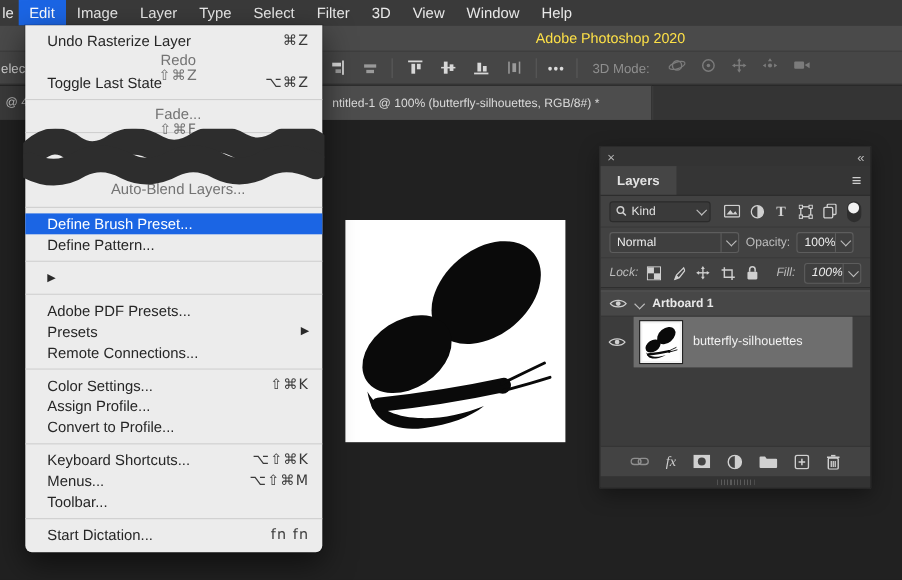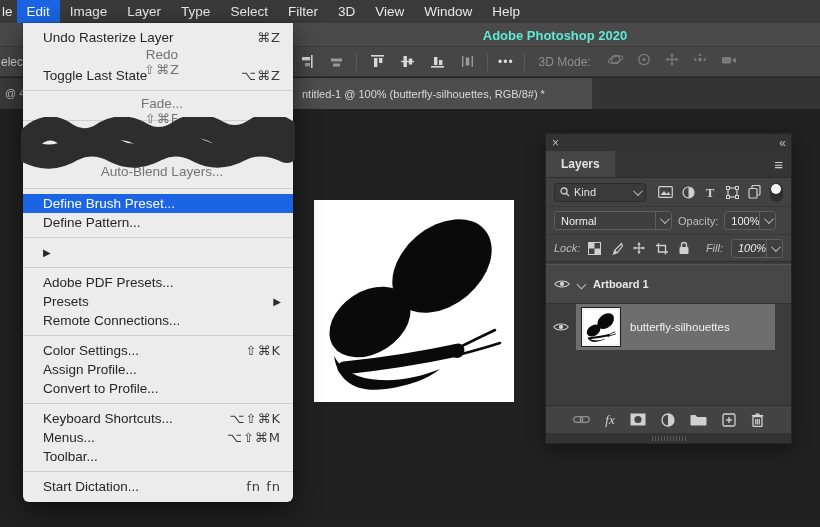--- a/index.html
+++ b/index.html
@@ -21,21 +21,21 @@
   .mb-item { display:flex; align-items:center; padding:0 10px; cursor:default; }
   .mb-item.active { background:#1b65e4; color:#fff; }
 
   
   .title-bar {
     position:absolute; left:0; top:23px; width:820px; height:24px;
     background:#4a4a4a; border-bottom:1px solid #3c3c3c; z-index:5;
   }
   .title-bar .title {
     position:absolute; left:555px; top:50%; transform:translate(-50%,-50%);
-    color:#5eead4; font-size:13px; font-weight:bold; white-space:nowrap;
+    color:#fde047; font-size:13px; font-weight:normal; white-space:nowrap;
   }
 
   
   .options-bar {
     position:absolute; left:0; top:47px; width:820px; height:30px;
     background:#464646; border-bottom:1px solid #333; z-index:5;
     display:flex; align-items:center; color:#c8c8c8;
   }
   .options-bar .partial-left { position:absolute; left:1px; font-size:12px; color:#cfcfcf; }
   .opt-icons { display:flex; align-items:center; gap:10px; margin-left:296px; }
@@ -136,21 +136,21 @@
   .select-box .chev-cell { border-left:1px solid #5d5d5d; width:16px; height:100%; display:flex; align-items:center; justify-content:center; }
   .blend-select { width:118px; }
   .blend-select .val { flex:1; }
   .pct-select .val { width:34px; text-align:left; }
   .lp-label { color:#bdbdbd; }
   .lp-lock { height:27px; gap:8px; border-bottom:1px solid #2e2e2e;font-style:italic; }
   .lock-icons { display:flex; align-items:center; gap:9px; }
   .lp-lock .fill-label { margin-left:auto; }
   .lp-list { height:143px; background:#3c3c3c; position:relative; overflow:hidden; }
   .row-artboard {
-    margin-top:2px; height:40px; background:#474747; display:flex; align-items:center;
+    margin-top:2px; height:24px; background:#474747; display:flex; align-items:center;
     gap:6px; padding:0 8px; font-weight:bold; color:#e8e8e8;
     border-top:1px solid #555; border-bottom:1px solid #333;
   }
   .row-layer { height:46px; display:flex; align-items:stretch; }
   .row-layer .eye-cell { width:30px; display:flex; align-items:center; justify-content:center; background:#3c3c3c; }
   .row-layer .sel-zone {
     flex:1; background:#6e6e6e; display:flex; align-items:center; gap:10px;
     padding:0 6px; margin-right:16px; color:#f2f2f2; font-size:11.5px;
   }
   .thumb {

